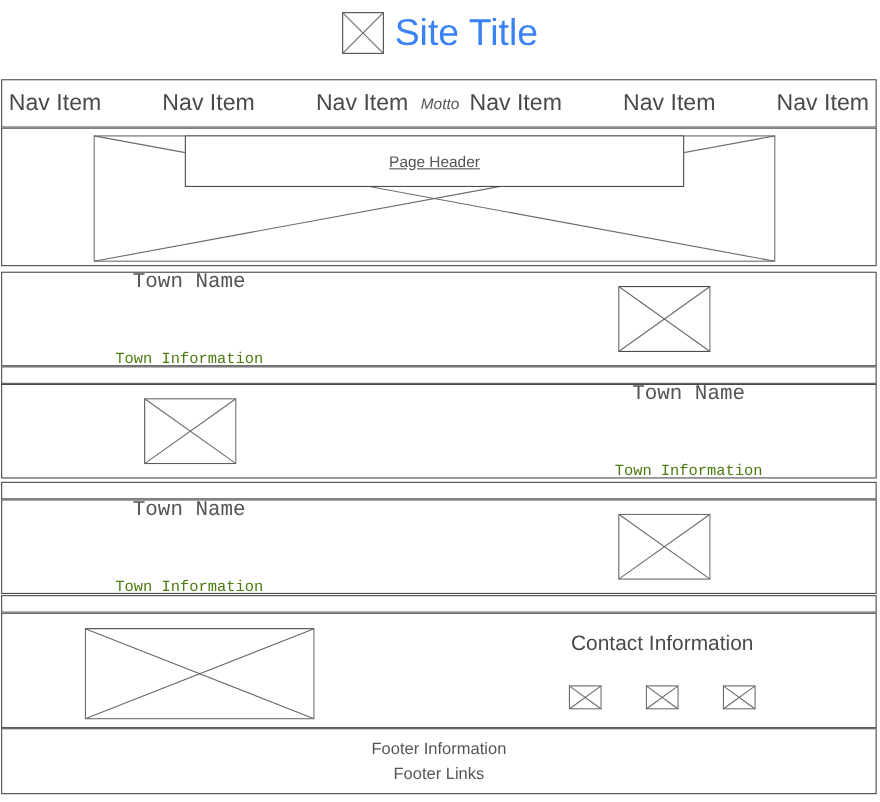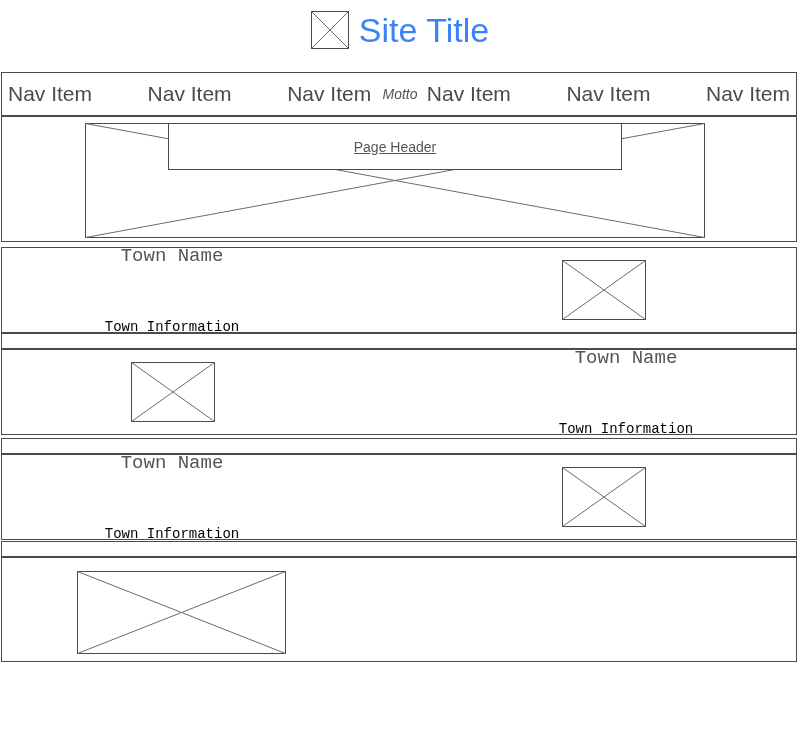--- a/index.html
+++ b/index.html
@@ -143,21 +143,21 @@
   .town-text.left  { left: 0px; }
   .town-text.right { right: 0px; }
 
   .town-name {
     font-size: 19px;
     color: #555555;
     white-space: nowrap;
   }
   .town-info {
     font-size: 14px;
-    color: #000000;
+    color: #4d7c0f;
     white-space: nowrap;
     margin-top: 40px;
   }
   .town-img {
     position: absolute;
     top: 12px;
     width: 84px;
     height: 60px;
   }
   .town-img.right { left: 560px; }
@@ -324,16 +324,46 @@
   <div class="section spacer spacer-3"></div>
 
   <div class="section contact">
     <div class="contact-img">
       <svg class="ph" viewBox="0 0 209 83" preserveAspectRatio="none">
         <rect x="0.5" y="0.5" width="208" height="82"></rect>
         <line x1="0.5" y1="0.5" x2="208.5" y2="82.5"></line>
         <line x1="208.5" y1="0.5" x2="0.5" y2="82.5"></line>
       </svg>
     </div>
-  </div>
-
+    <div class="contact-right">
+      <div class="contact-title">Contact Information</div>
+      <div class="contact-icons">
+        <div class="contact-icon">
+          <svg class="ph" viewBox="0 0 30 22" preserveAspectRatio="none">
+            <rect x="0.5" y="0.5" width="29" height="21"></rect>
+            <line x1="0.5" y1="0.5" x2="29.5" y2="21.5"></line>
+            <line x1="29.5" y1="0.5" x2="0.5" y2="21.5"></line>
+          </svg>
+        </div>
+        <div class="contact-icon">
+          <svg class="ph" viewBox="0 0 30 22" preserveAspectRatio="none">
+            <rect x="0.5" y="0.5" width="29" height="21"></rect>
+            <line x1="0.5" y1="0.5" x2="29.5" y2="21.5"></line>
+            <line x1="29.5" y1="0.5" x2="0.5" y2="21.5"></line>
+          </svg>
+        </div>
+        <div class="contact-icon">
+          <svg class="ph" viewBox="0 0 30 22" preserveAspectRatio="none">
+            <rect x="0.5" y="0.5" width="29" height="21"></rect>
+            <line x1="0.5" y1="0.5" x2="29.5" y2="21.5"></line>
+            <line x1="29.5" y1="0.5" x2="0.5" y2="21.5"></line>
+          </svg>
+        </div>
+      </div>
+    </div>
+  </div>
+
+  <div class="section footer">
+    <div class="footer-line">Footer Information</div>
+    <div class="footer-line">Footer Links</div>
+  </div>
 
 </div>
 
 </body></html>

